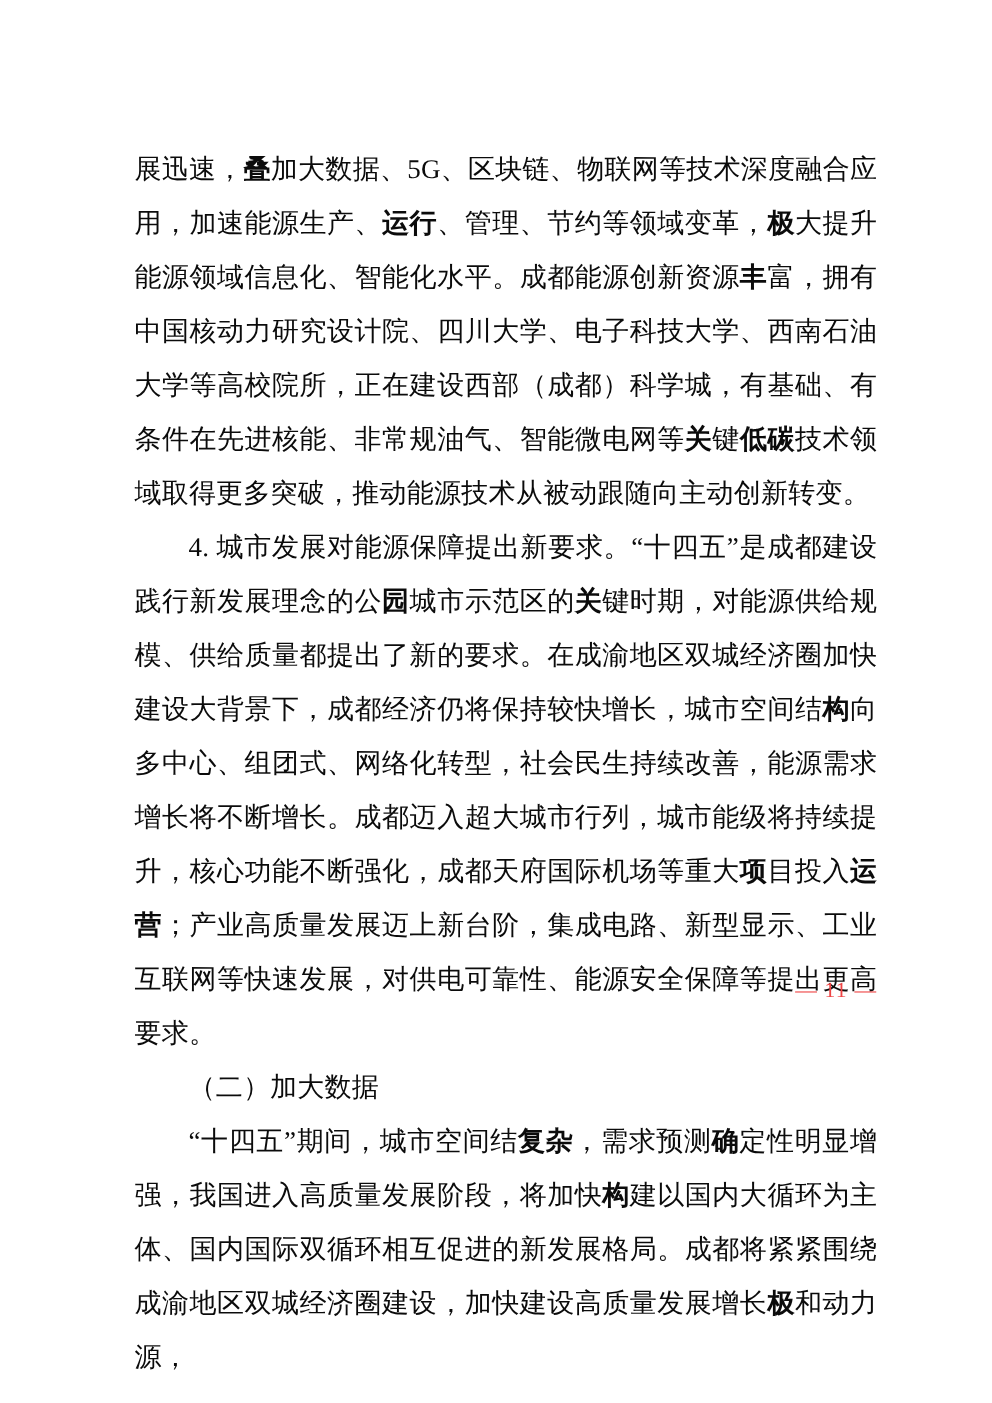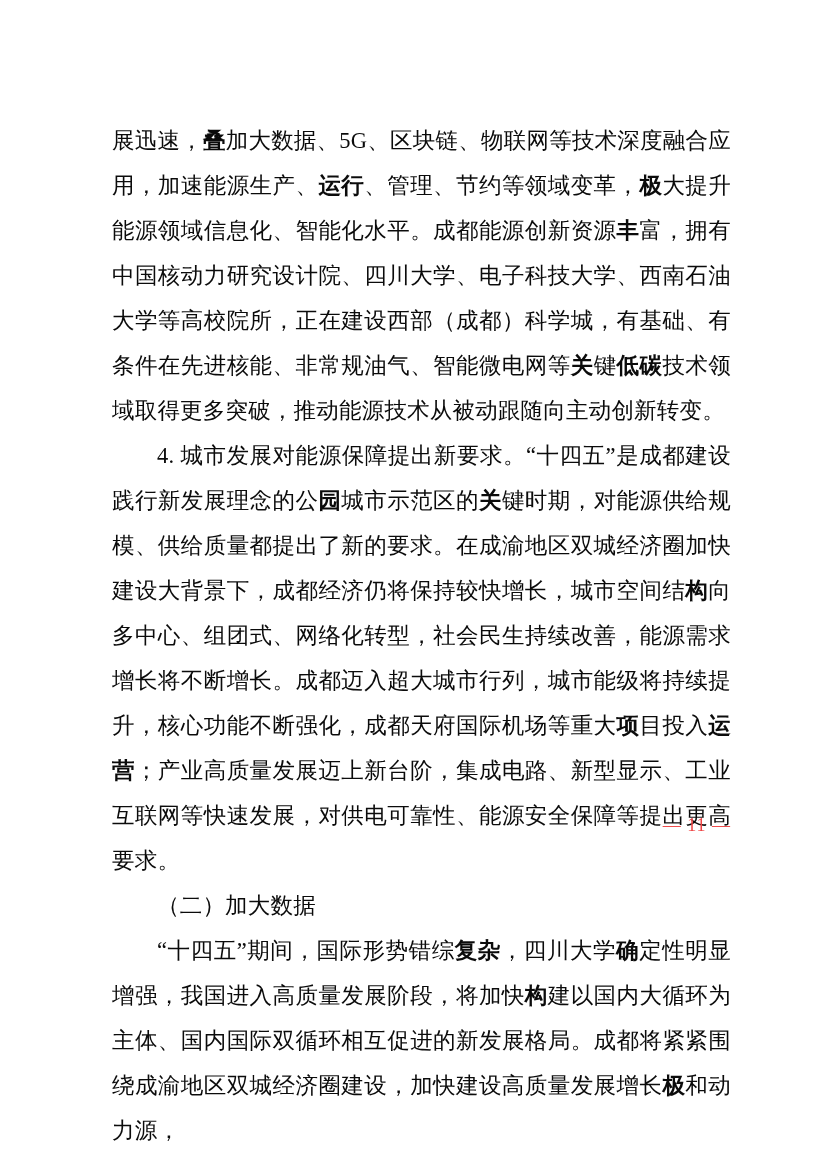--- a/index.html
+++ b/index.html
@@ -53,16 +53,16 @@
   }
 </style>
 </head>
 <body>
 
 <div class="page">
   <div class="doc-body" id="doc-body">
       <p class="para"><span>展迅速</span><span>，</span><b class="hv">叠</b><span>加大数据、5G、区块链、物联网等技术深度融合应用，加速能源生产、</span><b class="hv">运行</b><span>、管理、节约等领域变革，</span><b class="hv">极</b><span>大提升能源领域信息化、智能化水平。成都能源创新资源</span><b class="hv">丰</b><span>富，拥有中国核动力研究设计院、四川大学、电子科技大学、西南石油大学等高校院所，正在建设西部（成都）科学城，有基础、有条件在先进核能、非常规油气、智能微电网等</span><b class="hv">关</b><span>键</span><b class="hv">低碳</b><span>技术领域取得更多突破，推动能源技术从被动跟随向主动创新转变。</span></p>
       <p class="para indent"><span>4. 城市发展对能源保障提出新要求。“十四五”是成都建设践行新发展理念的公</span><b class="hv">园</b><span>城市示范区的</span><b class="hv">关</b><span>键时期，对能源供给规模、供给质量都提出了新的要求。在成渝地区双城经济圈加快建设大背景下，成都经济仍将保持较快增长，城市空间结</span><b class="hv">构</b><span>向多中心、组团式、网络化转型，社会民生持续改善，能源需求增长将不断增长。成都迈入超大城市行列，城市能级将持续提升，核心功能不断强化，成都天府国际机场等重大</span><b class="hv">项</b><span>目投入</span><b class="hv">运营</b><span>；产业高质量发展迈上新台阶，集成电路、新型显示、工业互联网等快速发展，对供电可靠性、能源安全保障等提出更高要求。</span></p>
       <p class="para indent"><span>（二）加大数据</span></p>
-      <p class="para indent"><span>“十四五”期间，国际形势错综</span><b class="hv">复杂</b><span>，四川大学</span><b class="hv">确</b><span>定性明显增强，我国进入高质量发展阶段，将加快</span><b class="hv">构</b><span>建以国内大循环为主体、国内国际双循环相互促进的新发展格局。成都将紧紧围绕成渝地区双城经济圈建设，加快建设高质量发展增长</span><b class="hv">极</b><span>和动力源，</span></p>
+      <p class="para indent"><span>“十四五”期间，城市空间结</span><b class="hv">复杂</b><span>，需求预测</span><b class="hv">确</b><span>定性明显增强，我国进入高质量发展阶段，将加快</span><b class="hv">构</b><span>建以国内大循环为主体、国内国际双循环相互促进的新发展格局。成都将紧紧围绕成渝地区双城经济圈建设，加快建设高质量发展增长</span><b class="hv">极</b><span>和动力源，</span></p>
     </div>
   <div class="footer">— 11 —</div>
 </div>
 
 </body></html>

